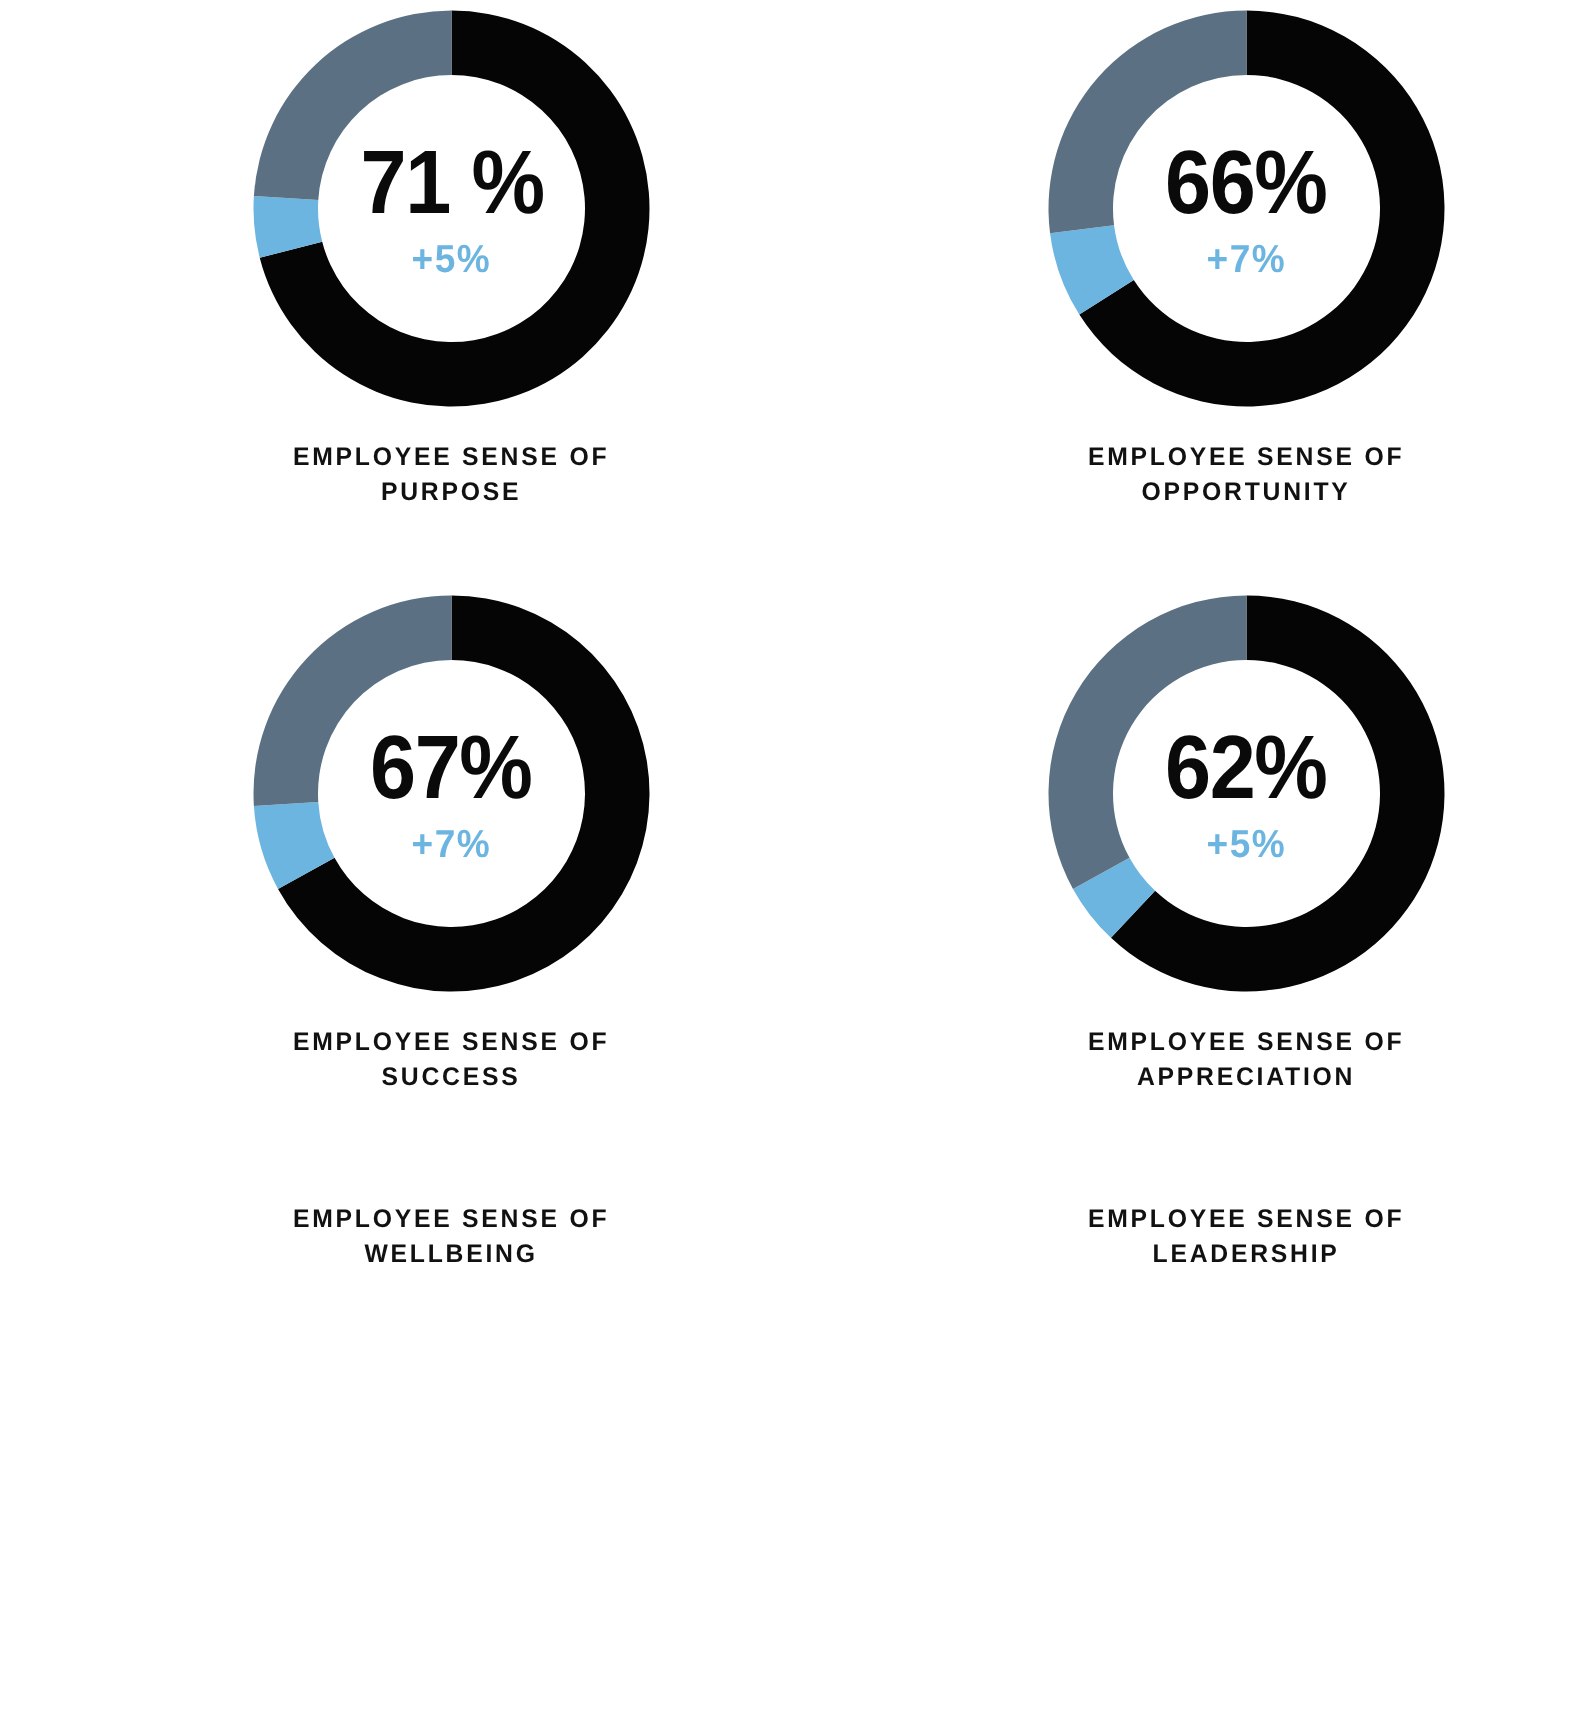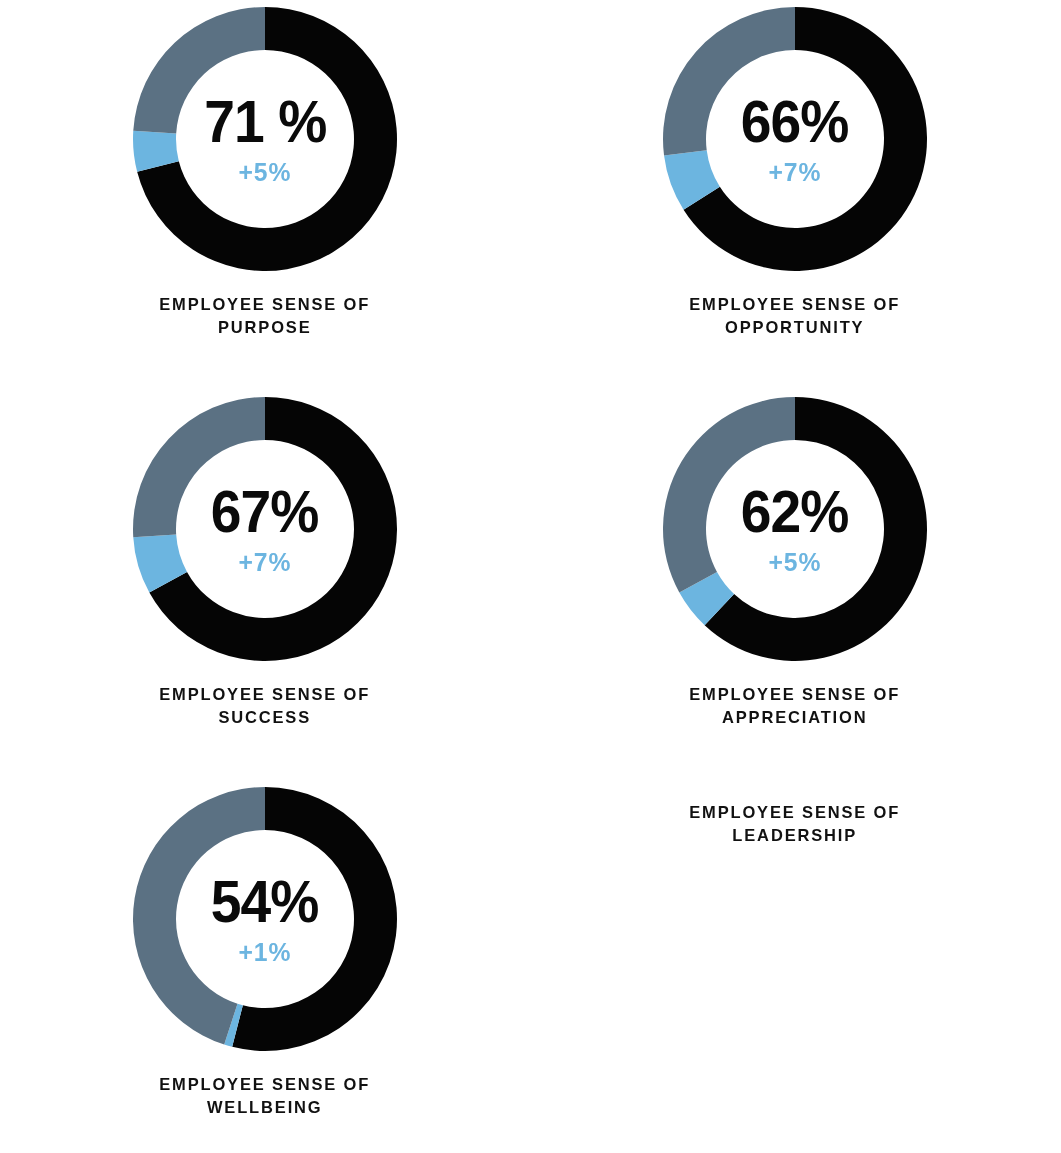--- a/index.html
+++ b/index.html
@@ -12,20 +12,21 @@
     width: 1061px;
     height: 1153px;
     font-family: "Liberation Sans", sans-serif;
     overflow: hidden;
   }
   .board {
     position: relative;
     width: 1035px;
     height: 1153px;
     box-sizing: border-box;
+    padding-left: 36px;
   }
   .grid {
     display: grid;
     grid-template-columns: 530px 530px;
     grid-template-rows: 390px 390px 373px;
     width: 1061px;
     height: 1153px;
   }
   .cell {
     position: relative;
@@ -170,33 +171,20 @@
           <div class="delta">+5%</div>
         </div>
       </div>
       <div class="label">
         <span>EMPLOYEE SENSE OF</span><br>
         <span>APPRECIATION</span>
       </div>
     </div>
 
     <div class="cell">
-      <div class="donut-wrap">
-        <svg class="donut-svg" viewBox="0 0 266 266">
-          <g>
-              <path d="M 133 1 A 132 132 0 1 1 100.17293489423916 260.8529772689793 L 110.86660004232792 219.20390134044817 A 89 89 0 1 0 133 44 Z" fill="#050505"></path>
-              <path d="M 100.17293489423916 260.8529772689793 A 132 132 0 0 1 92.2097567425069 258.5394601509603 L 105.49748750062965 217.64402995026865 A 89 89 0 0 0 110.86660004232792 219.20390134044817 Z" fill="#6CB5E0"></path>
-              <path d="M 92.2097567425069 258.5394601509603 A 132 132 0 0 1 132.9976961653875 1.0000000201047499 L 132.99844665696583 44.00000001355548 A 89 89 0 0 0 105.49748750062965 217.64402995026865 Z" fill="#5B7183"></path>
-            </g>
-        </svg>
-        <div class="center-text">
-          <div class="value">54%</div>
-          <div class="delta">+1%</div>
-        </div>
-      </div>
       <div class="label">
         <span>EMPLOYEE SENSE OF</span><br>
         <span>WELLBEING</span>
       </div>
     </div>
 
     <div class="cell">
       <div class="label">
         <span>EMPLOYEE SENSE OF</span><br>
         <span>LEADERSHIP</span>

